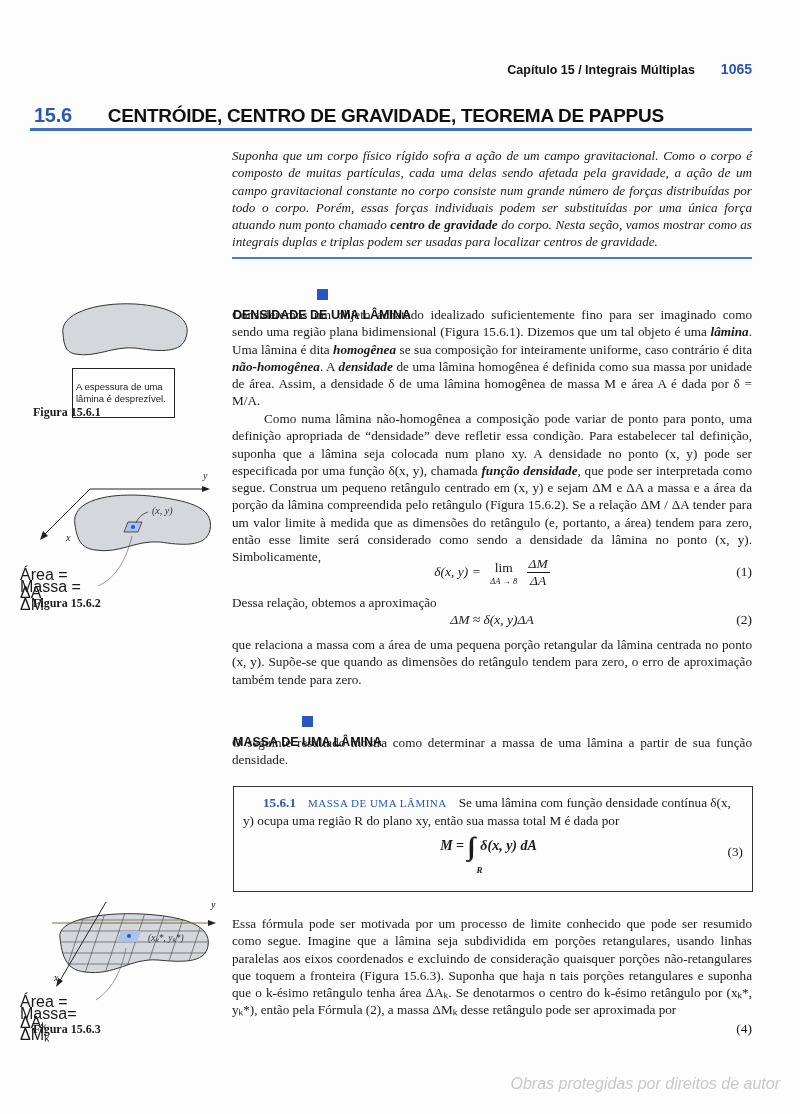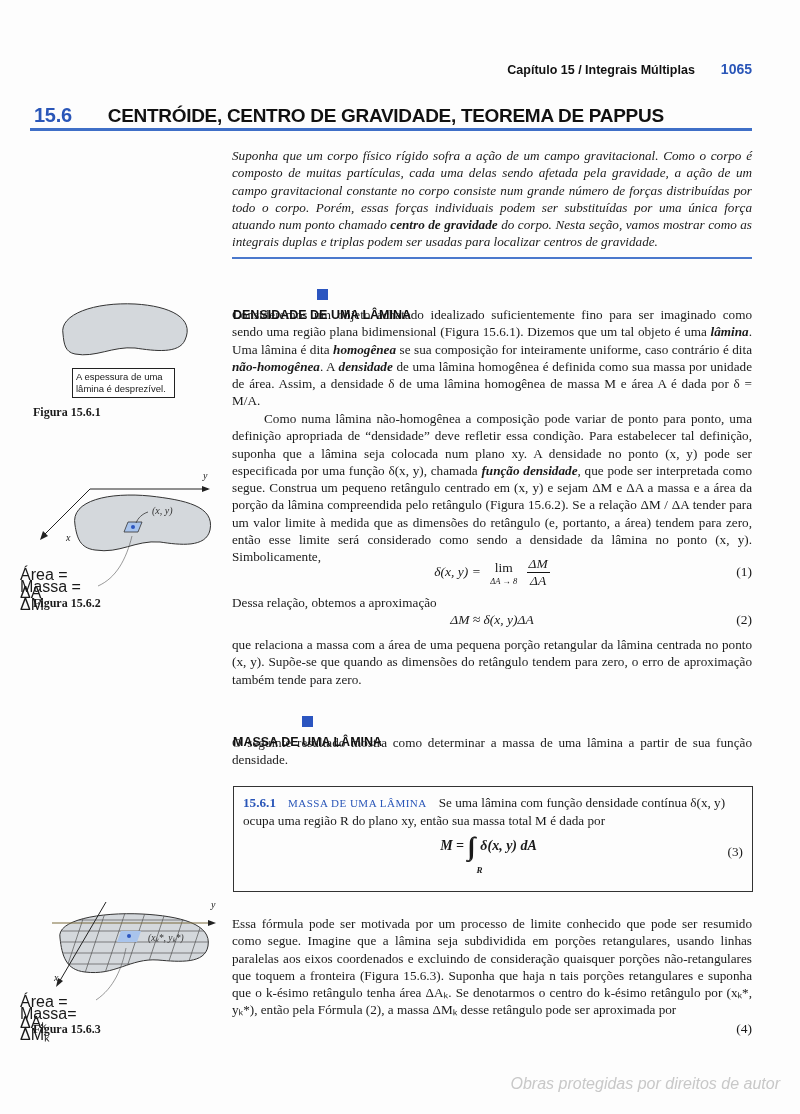--- a/index.html
+++ b/index.html
@@ -44,31 +44,31 @@
   .frac { display: inline-block; text-align: center; vertical-align: middle; }
   .frac .n { display: block; border-bottom: 1px solid #111; padding: 0 2px; }
   .frac .d { display: block; padding: 0 2px; }
   .lim { display: inline-block; text-align: center; vertical-align: middle; margin: 0 6px; }
   .lim .l { display: block; }
   .lim .s { display: block; font-size: 8.5px; }
   .thm-box {
     left: 233px; top: 786px; width: 520px; height: 106px; border: 1.5px solid #333; box-sizing: border-box;
     padding: 7px 9px; font-size: 13.2px; line-height: 17.3px;
   }
-  .thm-box .tnum { color: #2a56b8; font-weight: bold; margin-right: 12px; }
+  .thm-box .tnum { color: #2a56b8; font-weight: bold; margin-right: 12px; margin-left: 20px; }
   .thm-box .tname { color: #2a56b8; font-variant: small-caps; font-size: 11px; letter-spacing: 0.5px; margin-right: 12px; }
   .thm-eq { position: absolute; left: 0; right: 9px; top: 50px; height: 40px; }
   .thm-eq .body { position: absolute; left: 0; right: 0; text-align: center; font-weight: bold; font-style: italic; font-size: 14px; }
   .thm-eq .tag { position: absolute; right: 0; top: 6px; }
   .intsym { font-size: 26px; font-weight: normal; font-style: italic; vertical-align: middle; letter-spacing: -6px; position: relative; }
   .intsub { position: absolute; left: 9px; top: 30px; font-size: 9px; font-weight: bold; }
   .fig-caption { font-weight: bold; font-size: 12px; }
   .callout-box {
     left: 72px; top: 368px; width: 103px; border: 1px solid #222; background: #fff;
-    font-family: "Liberation Sans", sans-serif; font-size: 9.5px; line-height: 12px; padding: 2px 3px; box-sizing: border-box;
+    font-family: "Liberation Sans", sans-serif; font-size: 9.5px; line-height: 12px; padding: 12px 3px; box-sizing: border-box;
   }
   .fig-label { font-family: "Liberation Sans", sans-serif; font-size: 16px; }
   .watermark {
     right: 20px; top: 1075px; font-family: "Liberation Sans", sans-serif; font-size: 16px; color: #c8c8c8; font-style: italic;
   }
   i, .it { font-style: italic; }
 </style>
 </head>
 <body>
 

